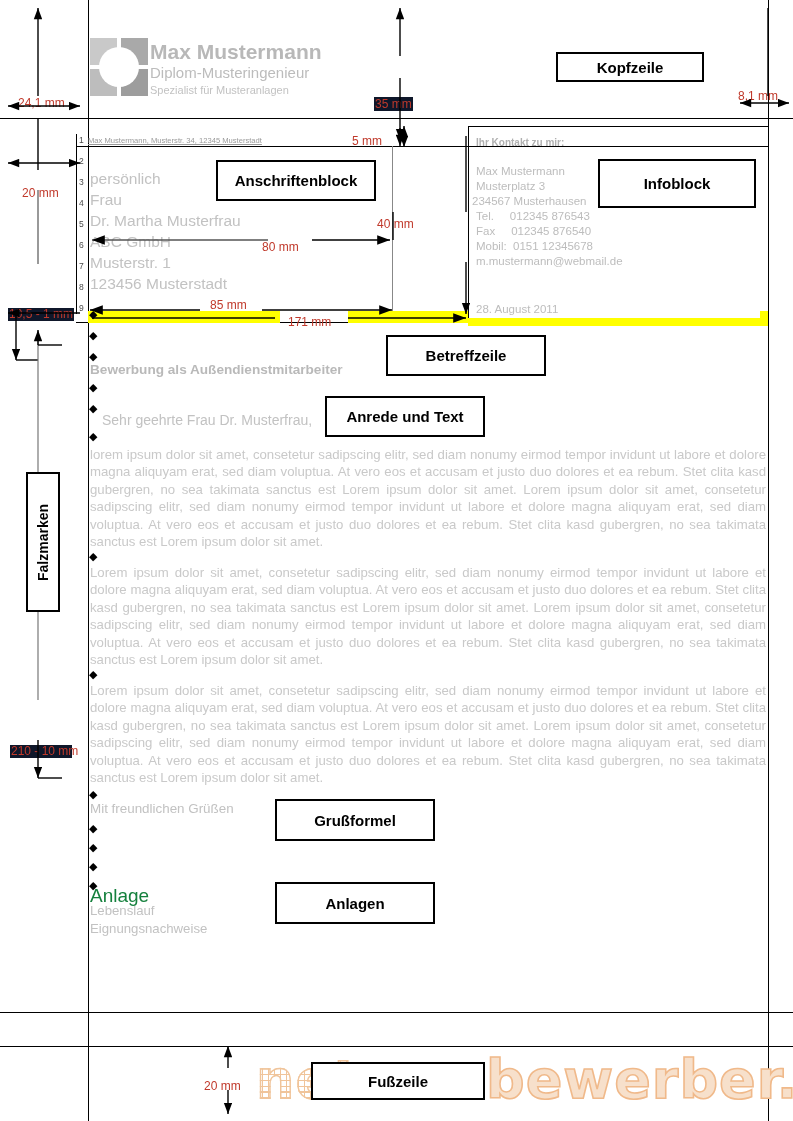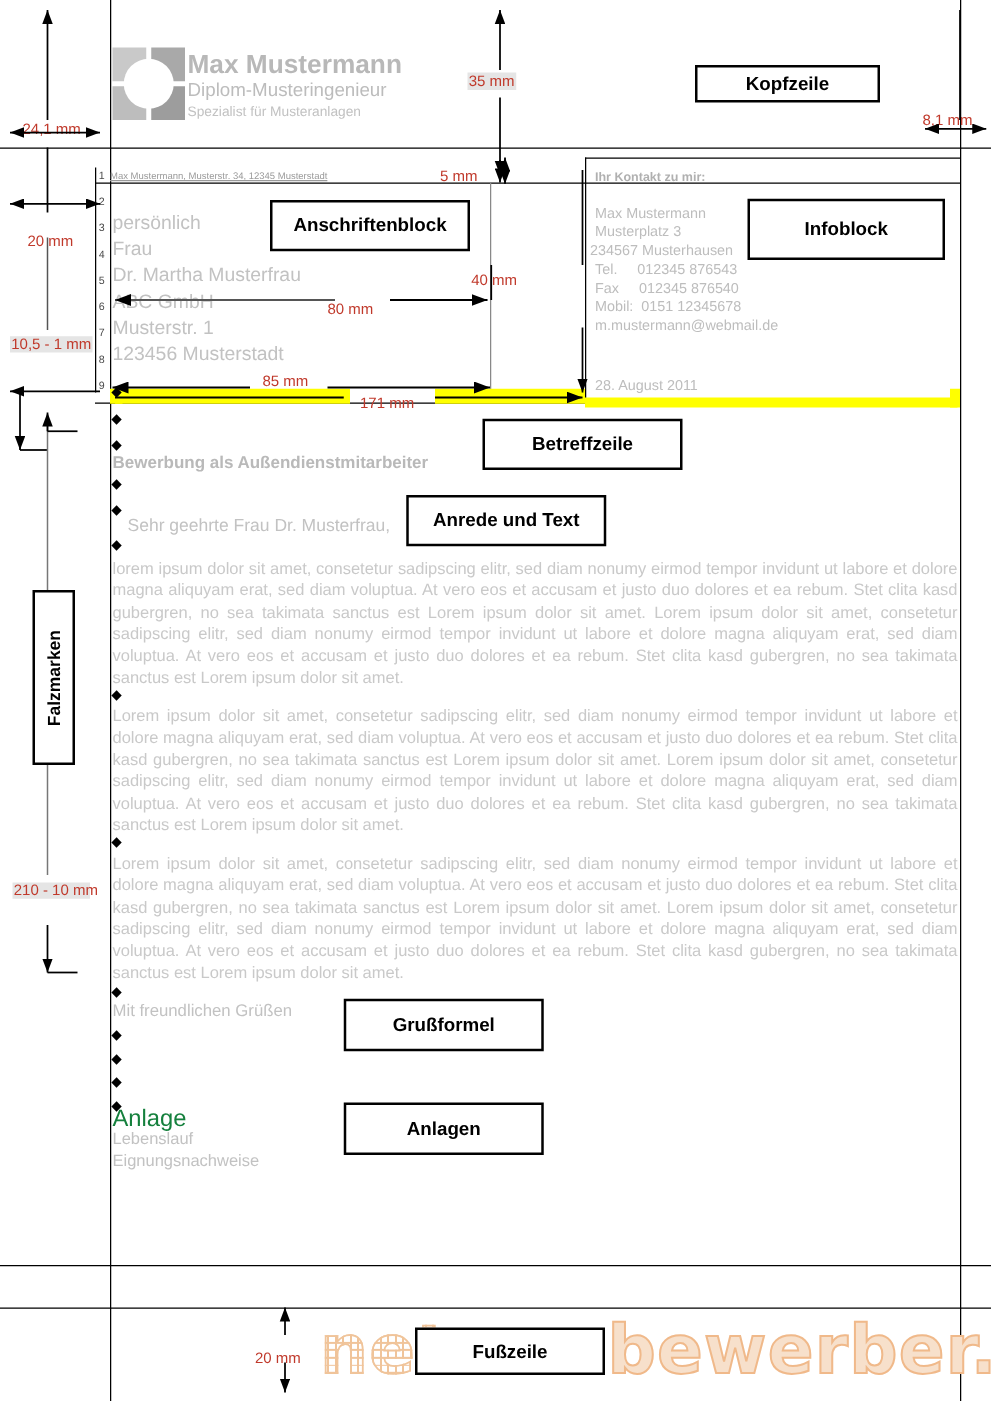--- a/index.html
+++ b/index.html
@@ -22,21 +22,21 @@
   .hline { position: absolute; background: #000; height: 1px; }
   .vline { position: absolute; background: #000; width: 1px; }
 
   .dim {
     position: absolute;
     color: #c0392b;
     font-size: 12px;
     white-space: nowrap;
     font-family: "Liberation Sans", sans-serif;
   }
-  .dim.hl { background: #e5e5e5; color: #c0392b; padding: 0 1px; }
+  .dim.hl { background: #0f172a; color: #c0392b; padding: 0 1px; margin-top: 39px; }
   .dim.center { text-align: center; }
 
   .callout {
     position: absolute;
     border: 2px solid #000;
     background: #fff;
     display: flex;
     align-items: center;
     justify-content: center;
     font-weight: bold;
@@ -289,15 +289,15 @@
   <div class="wm wm-bew" style="left:486px; top:1048px;">bewerber.net</div>
 
   <div class="callout" style="left:510px; top:52px; width:148px; height:30px;margin-left:46px;">Kopfzeile</div>
   <div class="callout" style="left:216px; top:160px; width:160px; height:41px;">Anschriftenblock</div>
   <div class="callout" style="left:598px; top:159px; width:158px; height:49px;">Infoblock</div>
   <div class="callout" style="left:386px; top:335px; width:160px; height:41px;">Betreffzeile</div>
   <div class="callout" style="left:325px; top:396px; width:160px; height:41px;">Anrede und Text</div>
   <div class="callout vert" style="left:26px; top:472px; width:34px; height:140px;">Falzmarken</div>
   <div class="callout" style="left:275px; top:799px; width:160px; height:42px;">Grußformel</div>
   <div class="callout" style="left:275px; top:882px; width:160px; height:42px;">Anlagen</div>
-  <div class="callout" style="left:332px; top:1062px; width:152px; height:38px;">Fußzeile</div>
+  <div class="callout" style="left:311px; top:1062px; width:174px; height:38px;">Fußzeile</div>
 
 </div>
 
 </body></html>

